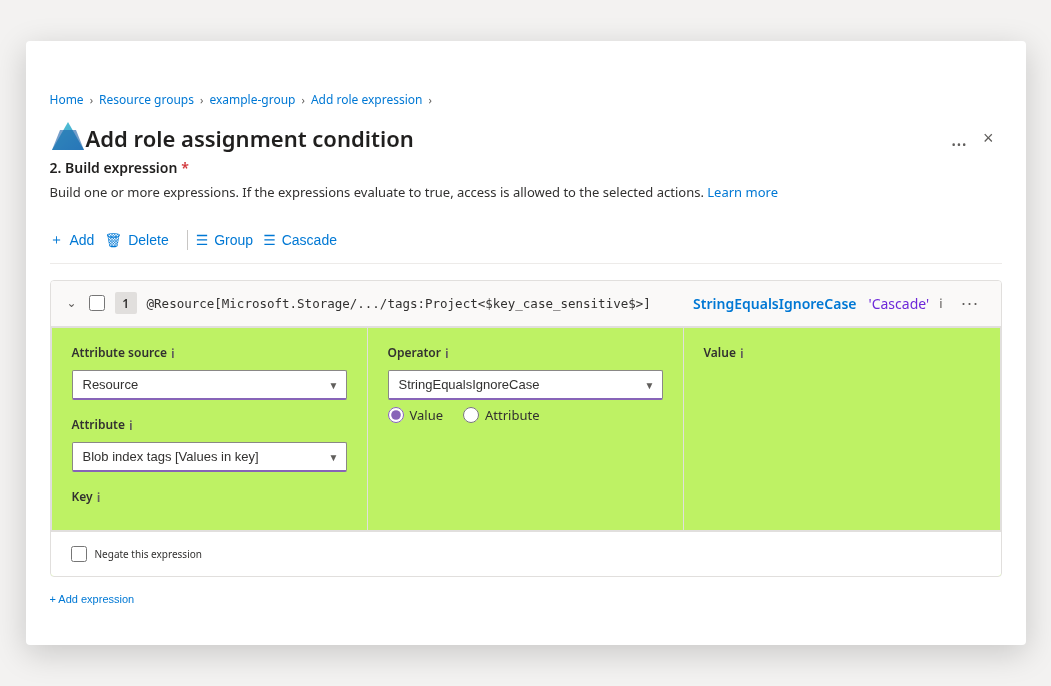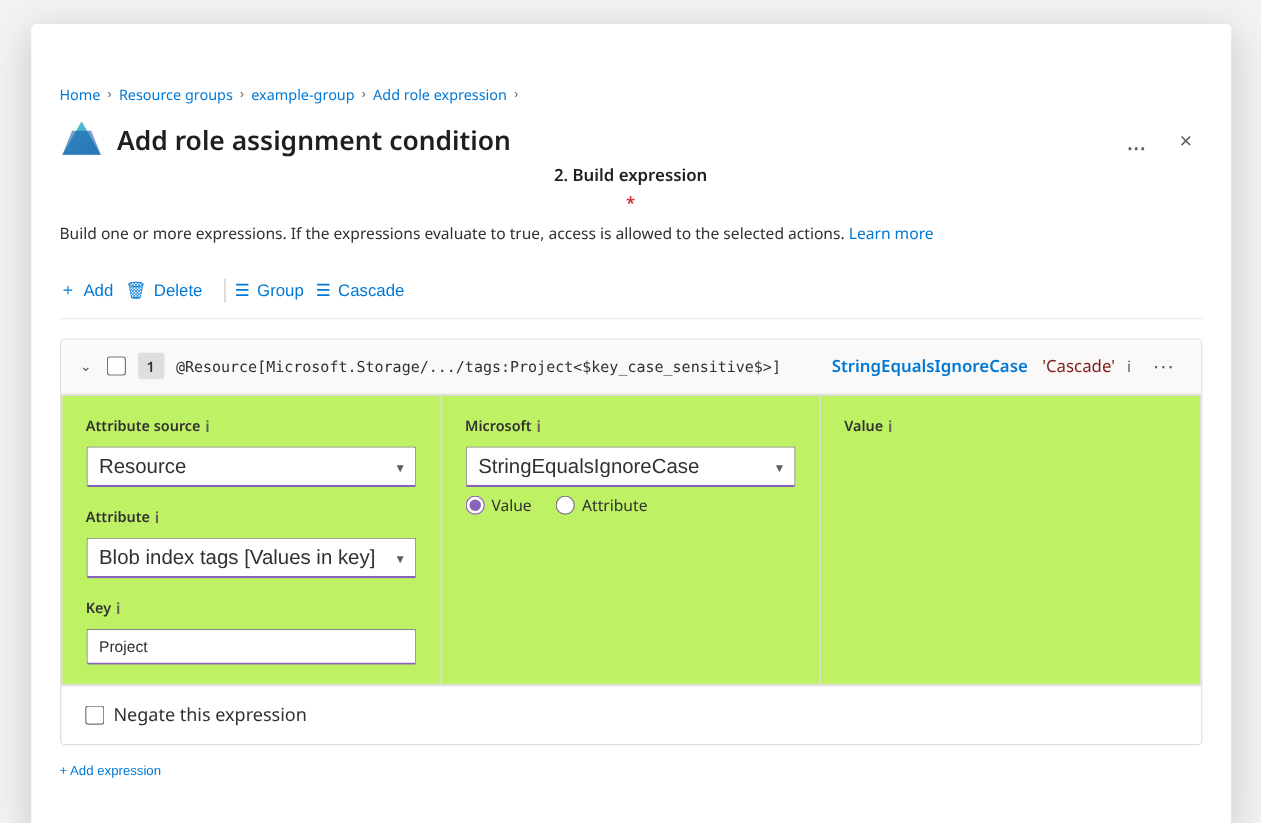--- a/index.html
+++ b/index.html
@@ -40,21 +40,20 @@
       font-size: 11px;
     }
     .breadcrumb a {
       color: #0078d4;
       text-decoration: none;
       cursor: pointer;
     }
     .title-row {
       display: flex;
       align-items: center;
-      gap: 12px;
       margin-bottom: 2px;
     }
     .title-icon {
       width: 36px;
       height: 36px;
       flex-shrink: 0;
     }
     .title-text {
       font-size: 22px;
       font-weight: 600;
@@ -88,21 +87,20 @@
       padding: 0 24px 16px 24px;
     }
     .section-title {
       font-size: 14px;
       font-weight: 600;
       color: #201f1e;
       margin-bottom: 6px;
       display: flex;
       align-items: center;
       gap: 4px;
-      flex-direction: column;
     }
     .required-star {
       color: #d13438;
       font-size: 14px;
     }
     .description {
       font-size: 13px;
       color: #323130;
       margin-bottom: 24px;
       line-height: 1.5;
@@ -185,21 +183,21 @@
       font-family: 'Consolas', monospace;
       font-size: 12.5px;
     }
     .expr-operator {
       color: #0078d4;
       font-weight: 600;
       margin-left: 6px;
       margin-right: 2px;
     }
     .expr-value {
-      color: #7f1d1d;
+      color: #6d28d9;
     }
     .info-icon {
       color: #605e5c;
       font-size: 13px;
       cursor: pointer;
     }
     .expr-ellipsis {
       background: none;
       border: none;
       cursor: pointer;
@@ -235,21 +233,21 @@
       position: relative;
       width: 100%;
     }
     .field-select {
       width: 100%;
       padding: 6px 30px 6px 10px;
       border: 1px solid #8a8886;
       border-bottom: 2px solid #8764b8;
       border-radius: 2px;
       background: #fff;
-      font-size: 17px;
+      font-size: 13px;
       color: #323130;
       appearance: none;
       cursor: pointer;
       outline: none;
     }
     .select-chevron {
       position: absolute;
       right: 8px;
       top: 50%;
       transform: translateY(-50%);
@@ -296,21 +294,21 @@
       border-top: 1px solid #e1dfdd;
       background: #fff;
     }
     .negate-checkbox {
       width: 16px;
       height: 16px;
       border: 1px solid #8a8886;
       cursor: pointer;
     }
     .negate-label {
-      font-size: 15px;
+      font-size: 10px;
       color: #323130;
       cursor: pointer;
     }
     .add-expression-row {
       margin-top: 8px;
       margin-bottom: 20px;
     }
     .add-expression-btn {
       background: none;
       border: none;
@@ -433,27 +431,26 @@
                   <option value="Blob index tags [Values in key]">Blob index tags [Values in key]</option>
                 </select>
                 <span class="select-chevron">▼</span>
               </div>
             </div>
             <div style="margin-top:16px;">
               <div class="field-label">
                 <span>Key</span>
                 <span class="info-icon">ℹ</span>
               </div>
-              <input type="text" class="field-input" value="Project" style="">
             </div>
           </div>
 
           <div class="expr-field-col">
             <div class="field-label">
-              <span>Microsoft</span>
+              <span>Operator</span>
               <span class="info-icon">ℹ</span>
             </div>
             <div class="select-wrapper">
               <select class="field-select">
                 <option value="StringEqualsIgnoreCase">StringEqualsIgnoreCase</option>
               </select>
               <span class="select-chevron">▼</span>
             </div>
             <div class="radio-group">
               <label class="radio-option">

